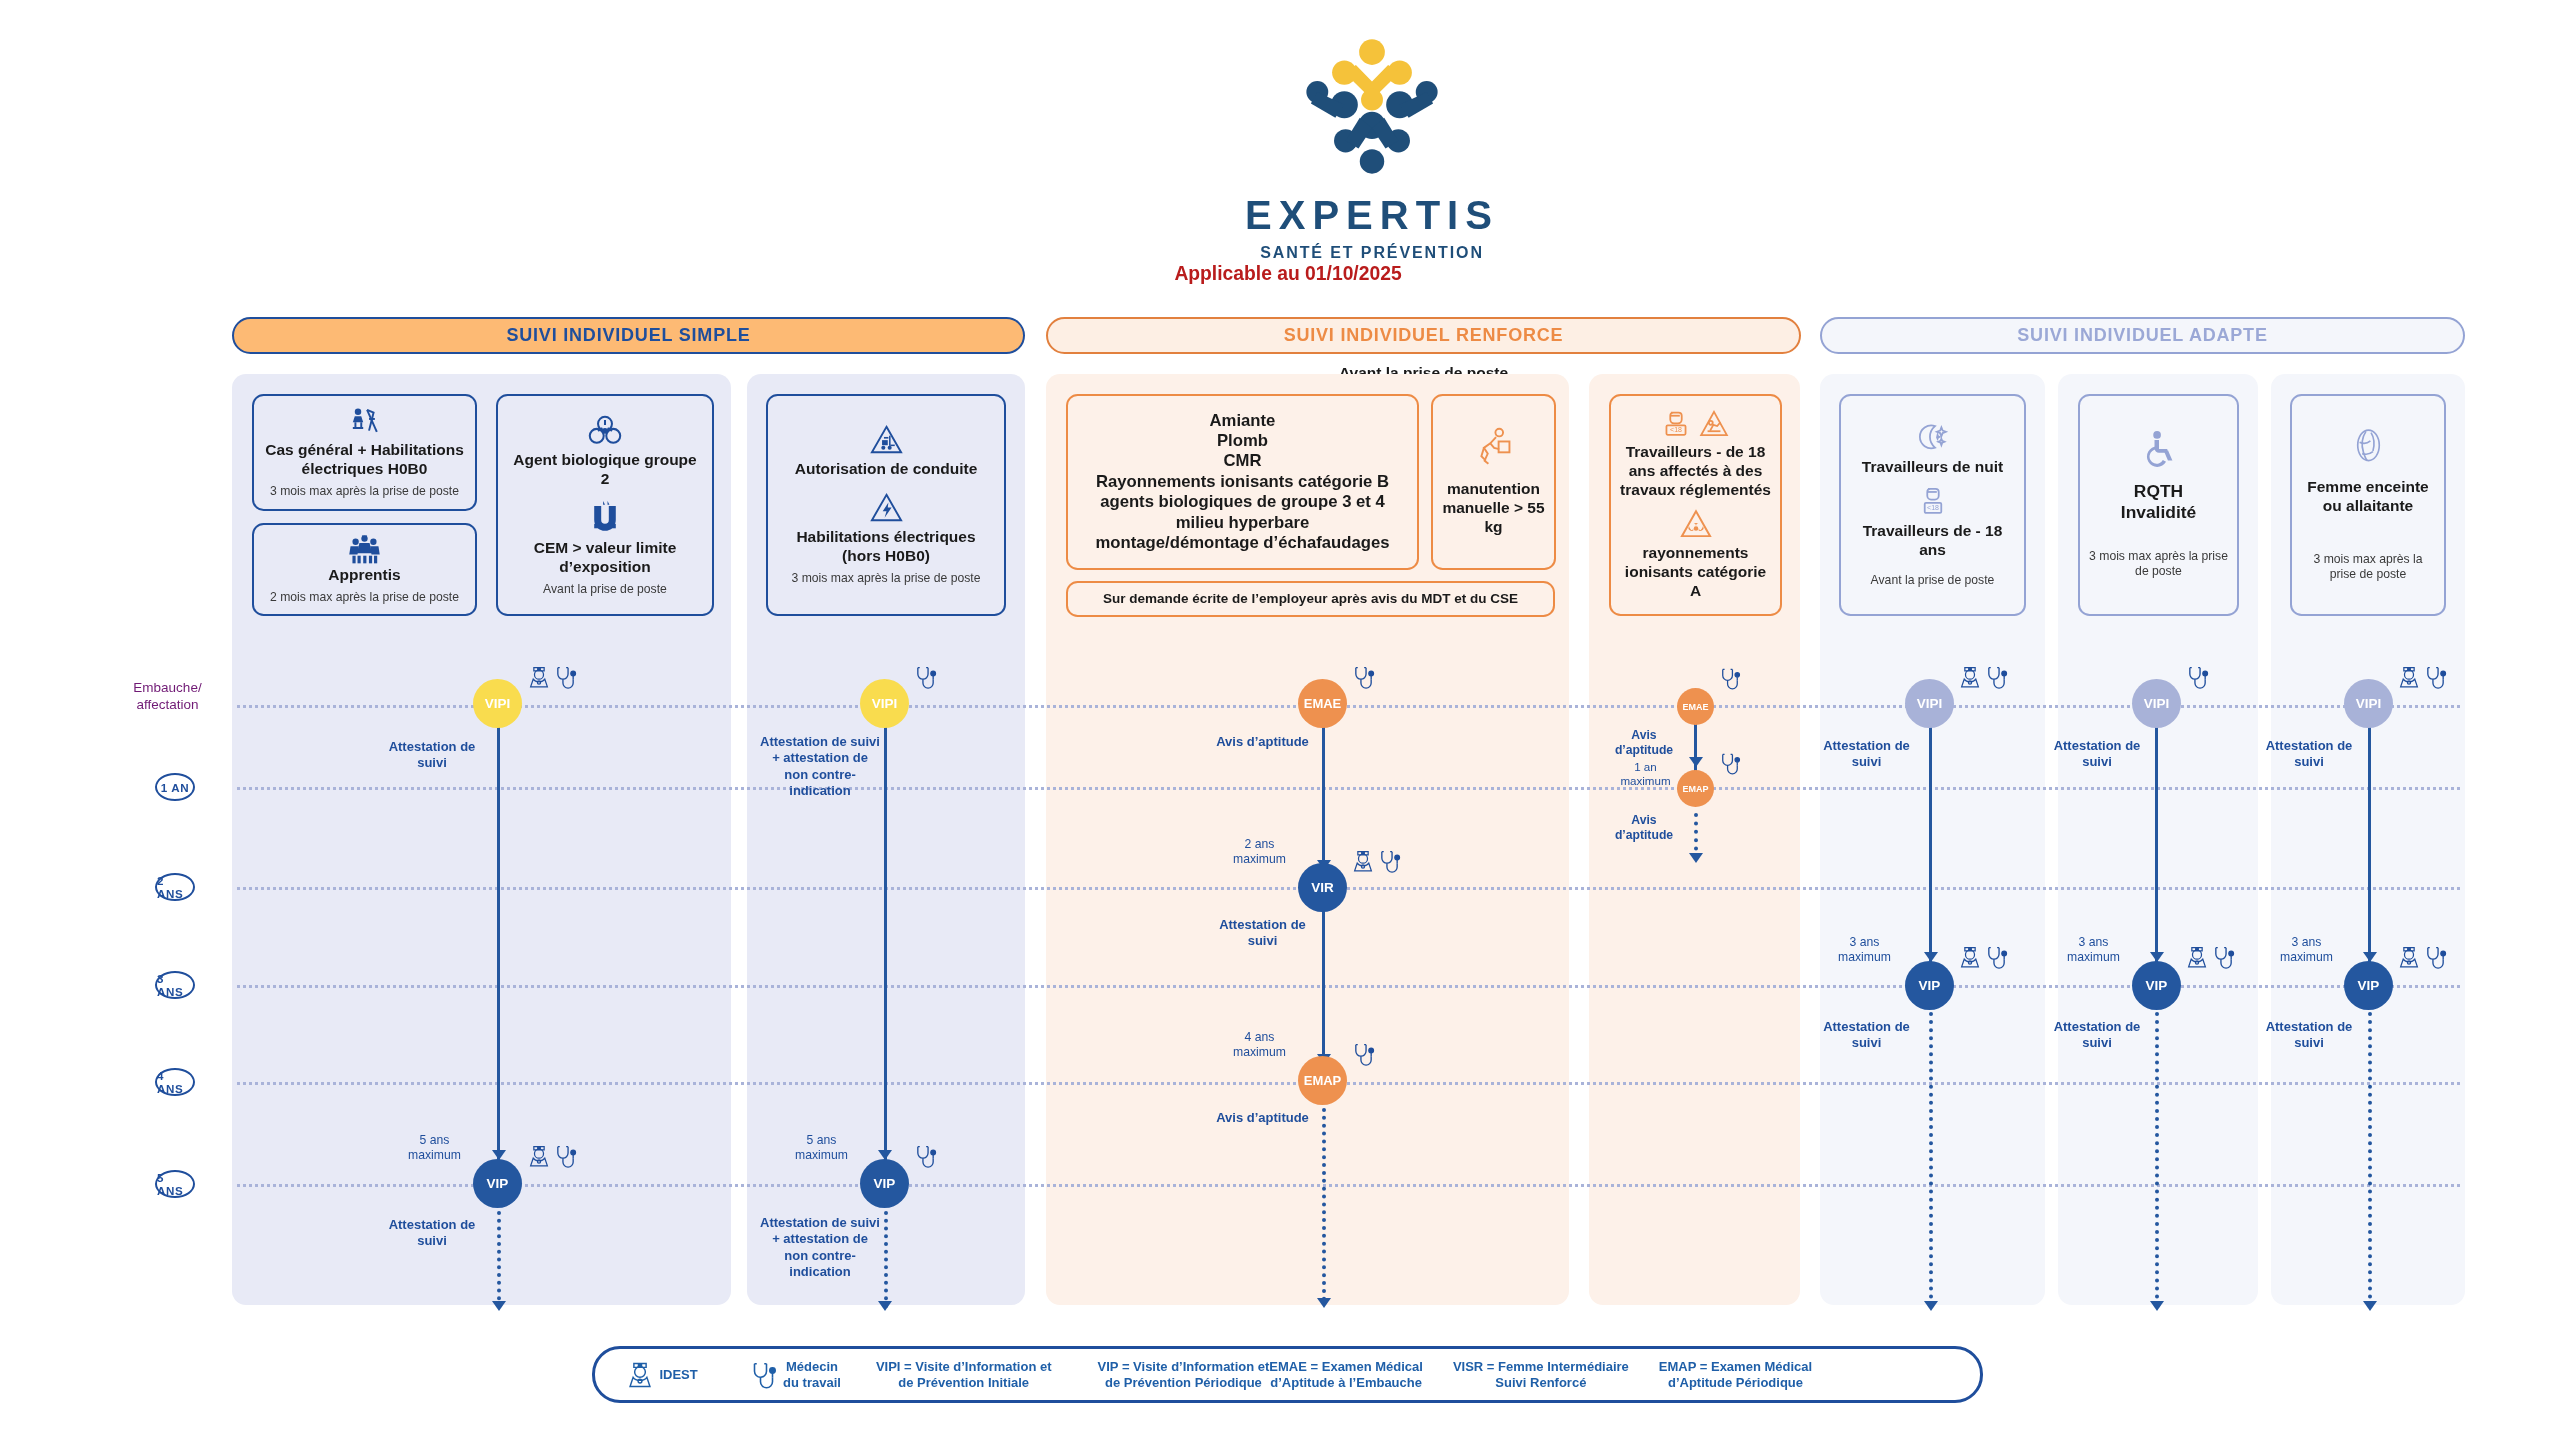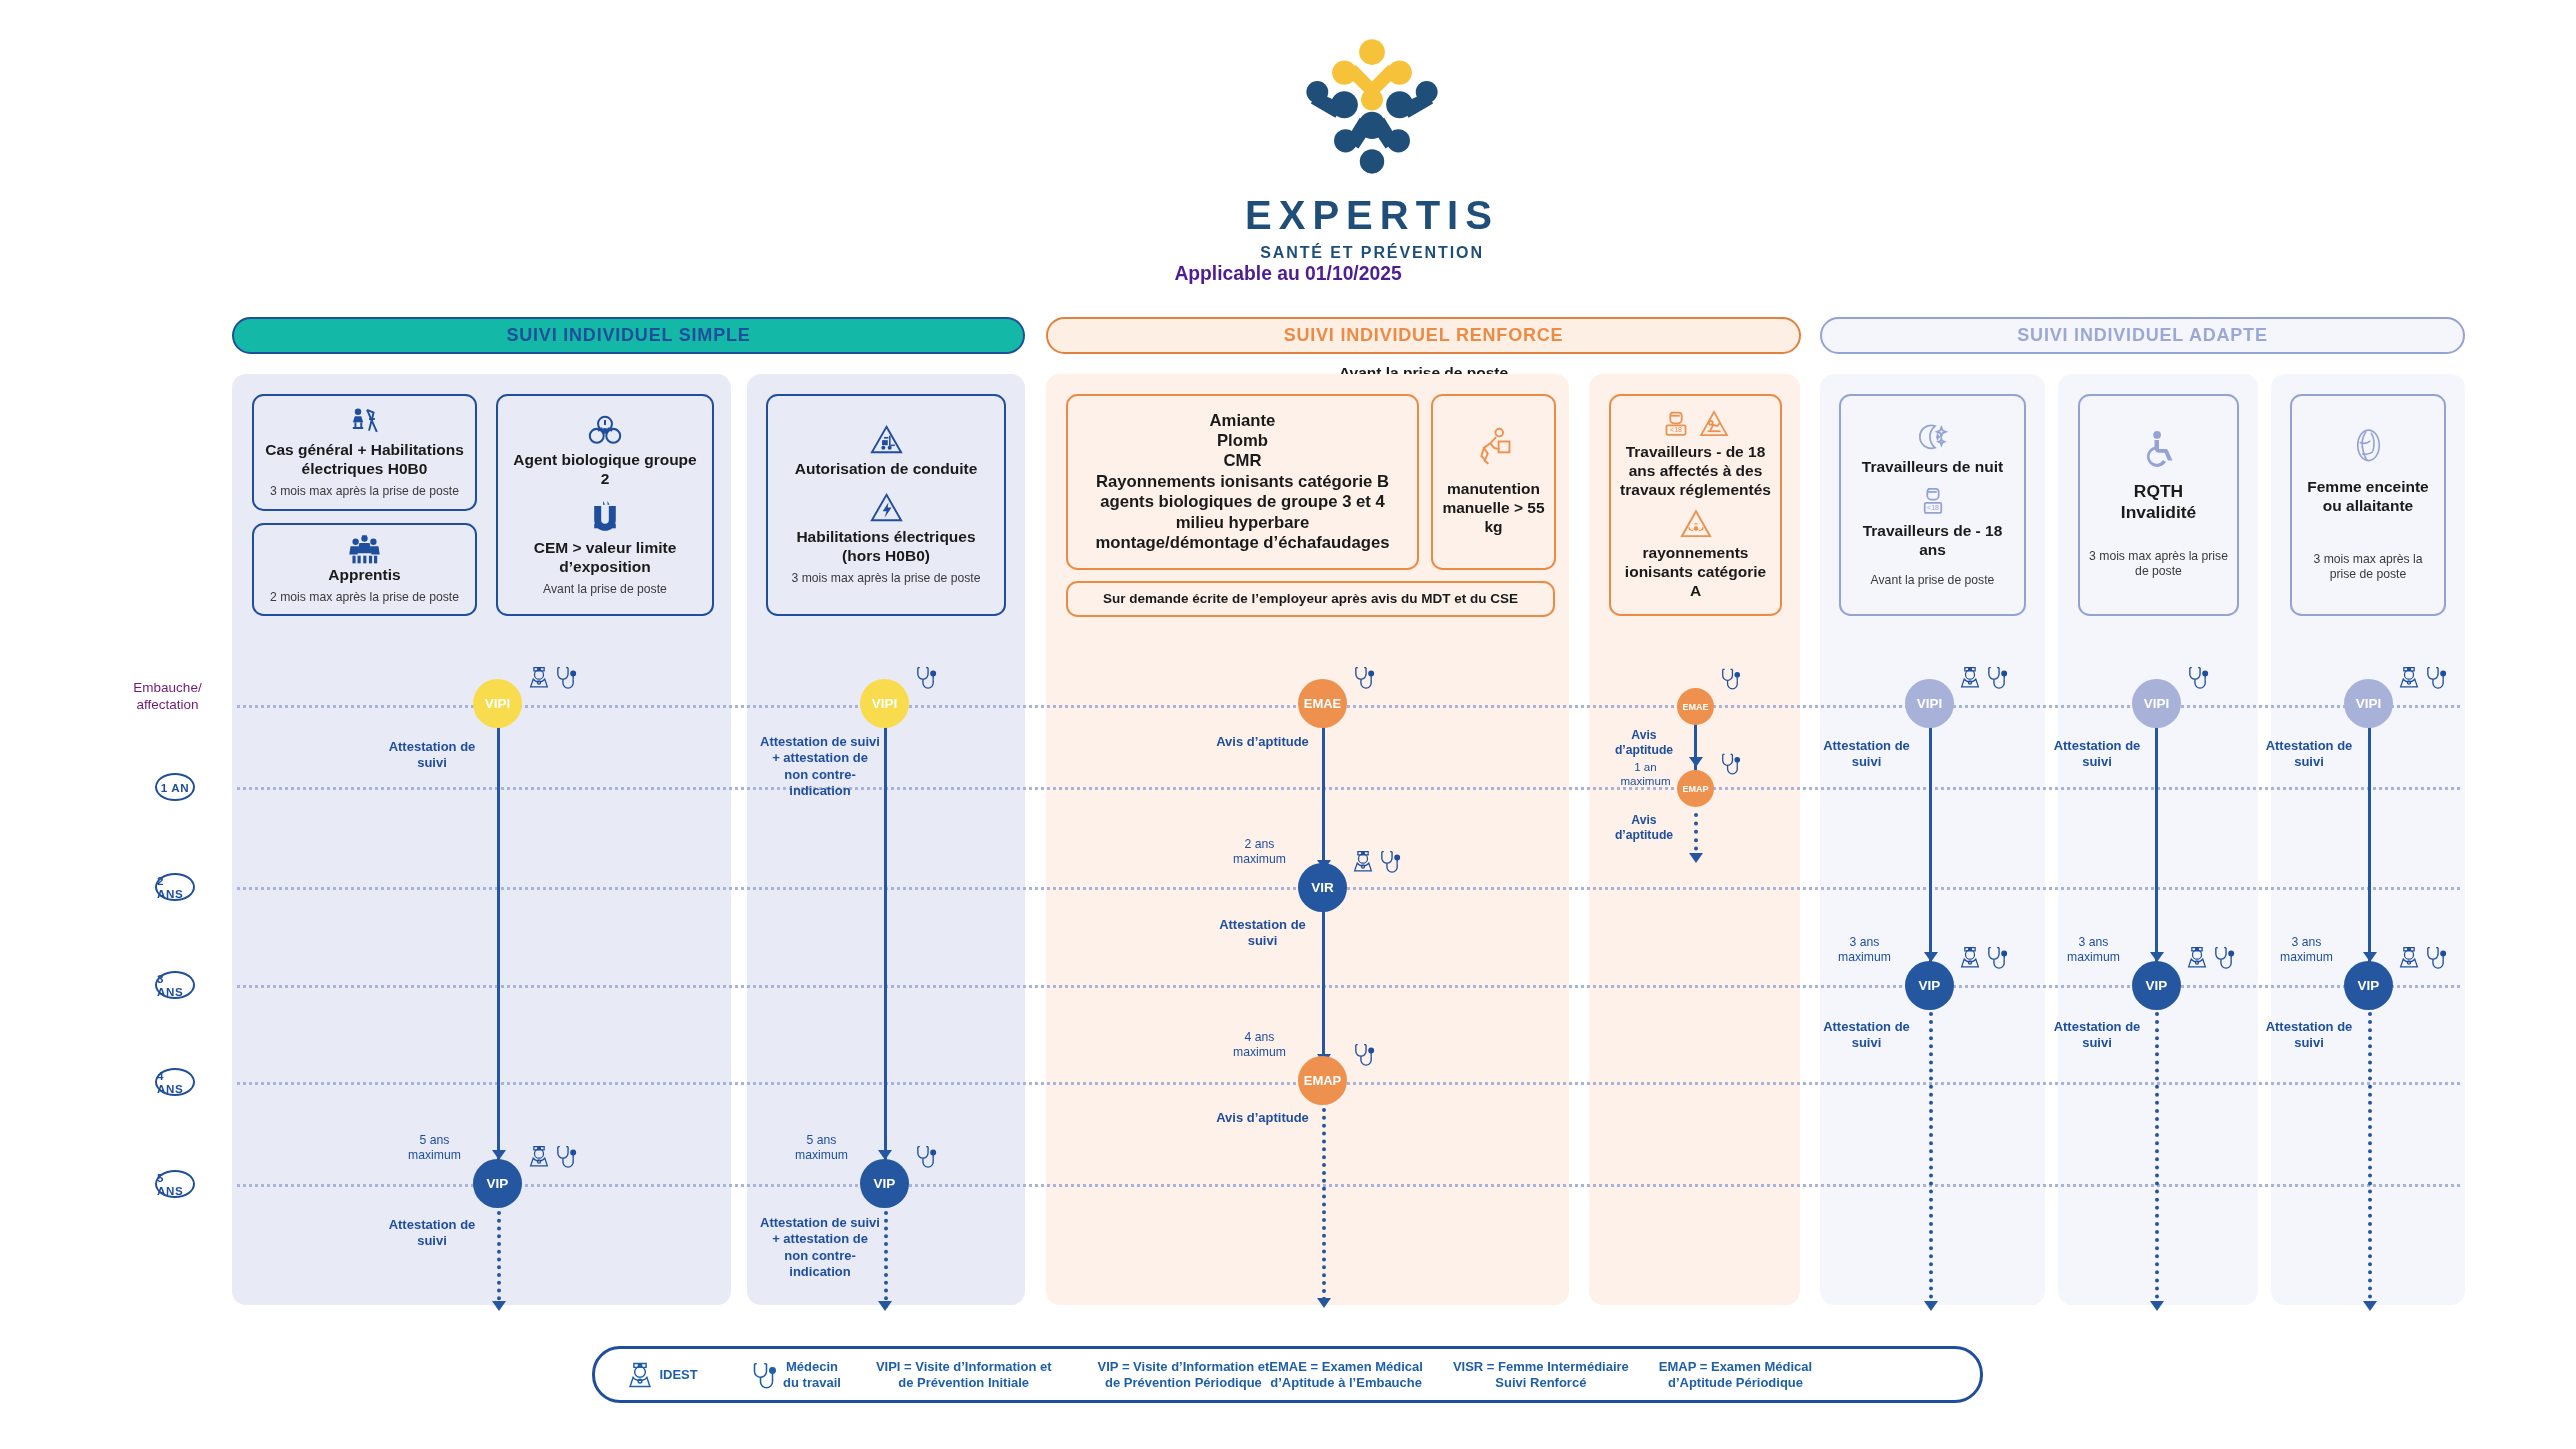--- a/index.html
+++ b/index.html
@@ -7,27 +7,27 @@
     width:2576px; height:1449px; background:#ffffff;
     font-family:"Liberation Sans", sans-serif;
     position:relative; overflow:hidden;
   }
   
   #logo-block { position:absolute; left:1243px; top:35px; width:258px; height:187px; text-align:center; }
   #logo-mark { width:148px; height:155px; margin:0 auto; position:relative; }
   #logo-word { font-size:40px; letter-spacing:7px; font-weight:700; color:#1F4E79; margin-top:2.6px; }
   #logo-sub  { font-size:16px; letter-spacing:1.9px; font-weight:600; color:#1F4E79; margin-top:6.4px; }
   #applicable { position:absolute; left:0; top:263px; width:2576px; text-align:center;
-    font-size:19.3px; font-weight:700; color:#4c1d95; }
+    font-size:19.3px; font-weight:700; color:#b91c1c; }
 
   
   .section-pill { position:absolute; height:37px; border-radius:18.7px; border:2.6px solid;
       display:flex; align-items:center; justify-content:center;
       font-size:18px; font-weight:700; letter-spacing:0.8px; }
-  #pill-simple   { left:232px;  top:317px; width:793px; background:#14b8a6; border-color:#1F4E9C; color:#1F4E9C; }
+  #pill-simple   { left:232px;  top:317px; width:793px; background:#fdba74; border-color:#1F4E9C; color:#1F4E9C; }
   #pill-renforce { left:1046px; top:317px; width:755px; background:#FDEFE4; border-color:#E2803E; color:#ED8B45; }
   #pill-adapte   { left:1820px; top:317px; width:645px; background:#F4F6FB; border-color:#94A3D4; color:#9BA8D6; }
 
   #avant-label { position:absolute; left:1046px; top:364px; width:755px; text-align:center;
       font-size:15.5px; font-weight:700; color:#1A1A1A; }
 
   
   .panel { position:absolute; top:374px; border-radius:14px; }
   .panel.blue   { background:#E8EAF6; }
   .panel.orange { background:#FDF1E9; }

